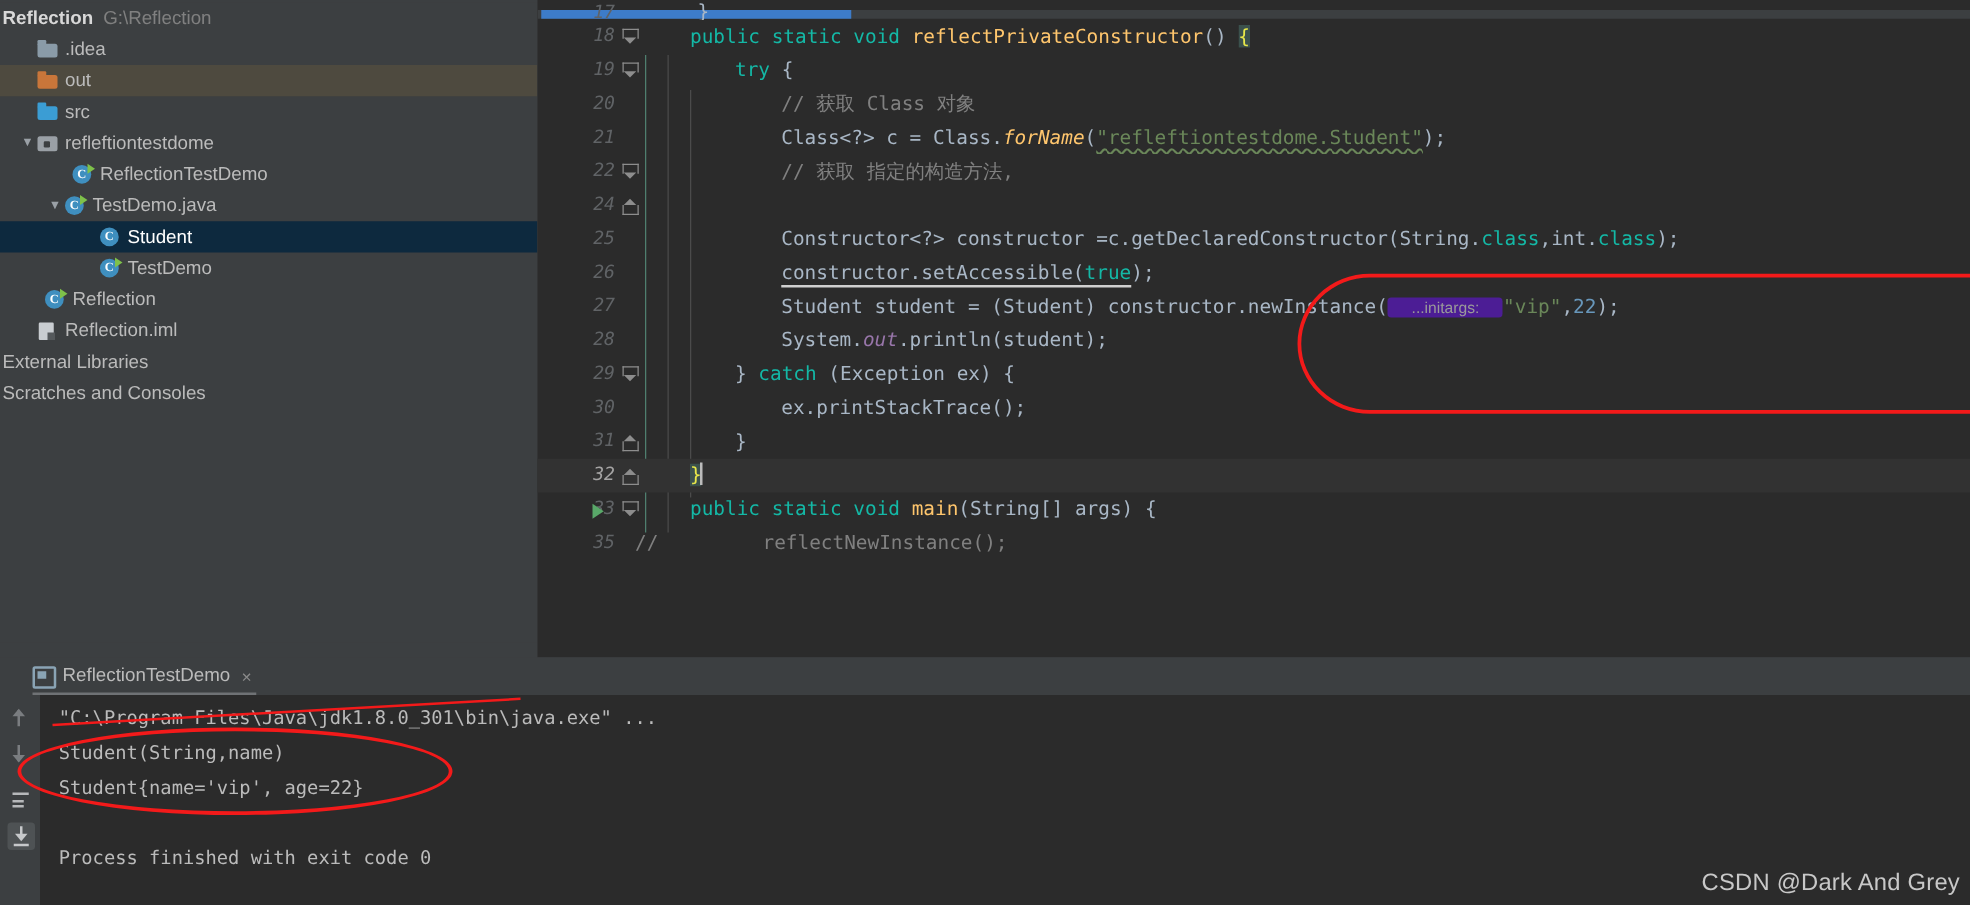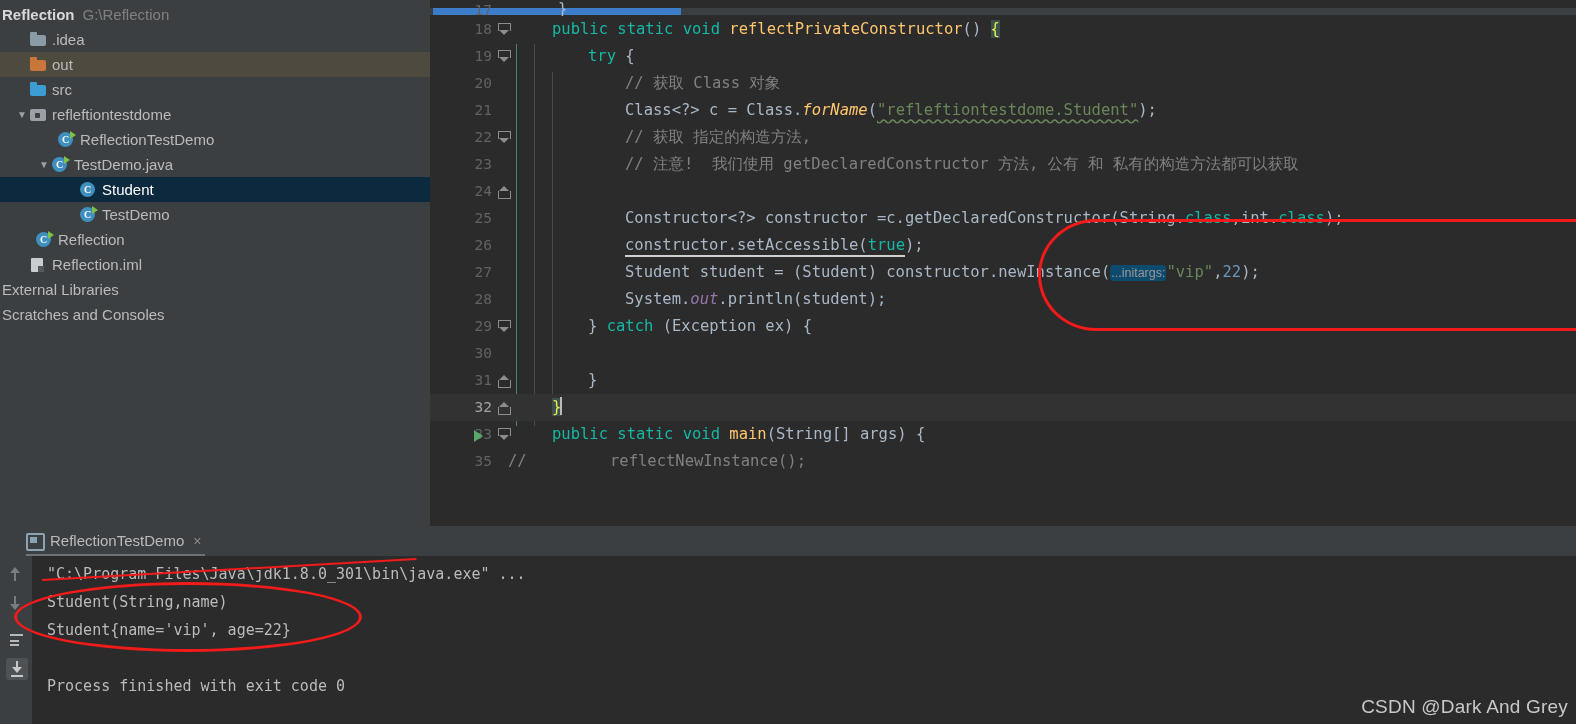--- a/index.html
+++ b/index.html
@@ -97,21 +97,21 @@
     position:absolute; left:3px; top:8px; width:248px; height:7px;
     background:#3d7cc9;
   }
   .eline {
     position:relative; height:27px; line-height:27px; white-space:pre;
   }
   .eline.current { background:#323232; }
   .gutter {
     position:absolute; left:0; top:0; width:72px; height:27px;
     text-align:right; padding-right:10px;
-    color:#606366; font-size:14.5px;
+    color:#606366; font-size:14.5px;font-style:italic;
   }
   .eline.current .gutter { color:#a4a3a3; }
   .code { position:absolute; left:118px; top:0; height:27px; }
 
   
   .vguide {
     position:absolute; width:1px; background:#4b4b4b;
   }
   .vguide.teal { background:#4f7f6f; }
 
@@ -156,22 +156,22 @@
   .cursor {
     display:inline-block; width:2px; height:18px; background:#bbbbbb;
     vertical-align:-3px; margin-left:-1px;
   }
   .squiggle {
     text-decoration:underline; text-decoration-style:wavy;
     text-decoration-color:#6a8759; text-underline-offset:3px;
   }
   .uline { border-bottom:2px solid #d0d0d0; padding-bottom:1px; }
   .hint {
-    background:#0c4a6e; color:#9a9a9a; font-size:12.5px;
-    padding:1px 1px; border-radius:3px; font-family:"Liberation Sans", sans-serif;
+    background:#4c1d95; color:#9a9a9a; font-size:12.5px;
+    padding:1px 19px; border-radius:3px; font-family:"Liberation Sans", sans-serif;
   }
 
   
   #code-annot {
     position:absolute; left:608px; top:219px; width:824px; height:112px;
     border:3px solid #f31a1a; border-radius:58px/56px;
     pointer-events:none;
   }
 
   
@@ -405,24 +405,20 @@
       <span class="gutter">21</span>
       <span class="code" style="left:195px"><span class="txt">Class&lt;?&gt; c = Class.</span><span class="mth stc">forName</span><span class="txt">(</span><span class="str squiggle">"refleftiontestdome.Student"</span><span class="txt">);</span></span>
     </div>
 
     <div class="eline">
       <span class="gutter">22</span>
       <span class="fold open"></span>
       <span class="code cmt" style="left:195px">// 获取 指定的构造方法,</span>
     </div>
 
-    <div class="eline">
-      <span class="gutter">23</span>
-      <span class="code cmt" style="left:195px">// 注意!  我们使用 getDeclaredConstructor 方法, 公有 和 私有的构造方法都可以获取</span>
-    </div>
 
     <div class="eline">
       <span class="gutter">24</span>
       <span class="fold close"></span>
     </div>
 
     <div class="eline">
       <span class="gutter">25</span>
       <span class="code" style="left:195px"><span class="txt">Constructor&lt;?&gt; constructor =c.getDeclaredConstructor(String.</span><span class="kw">class</span><span class="txt">,int.</span><span class="kw">class</span><span class="txt">);</span></span>
     </div>
@@ -443,20 +439,21 @@
     </div>
 
     <div class="eline">
       <span class="gutter">29</span>
       <span class="fold open"></span>
       <span class="code" style="left:158px"><span class="txt">} </span><span class="kw">catch</span><span class="txt"> (Exception ex) {</span></span>
     </div>
 
     <div class="eline">
       <span class="gutter">30</span>
+      <span class="code txt" style="left:195px">ex.printStackTrace();</span>
     </div>
 
     <div class="eline">
       <span class="gutter">31</span>
       <span class="fold close"></span>
       <span class="code txt" style="left:158px">}</span>
     </div>
 
     <div class="eline current">
       <span class="gutter">32</span>

